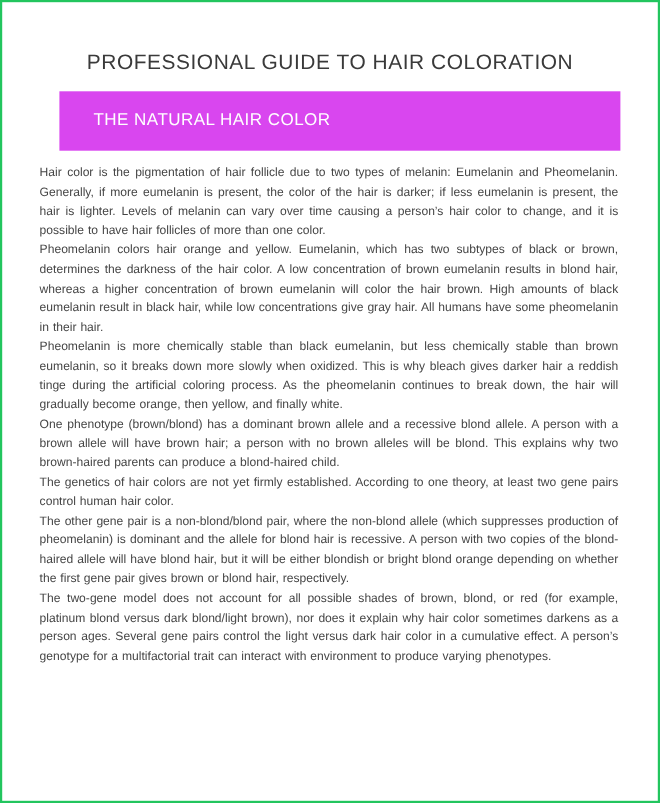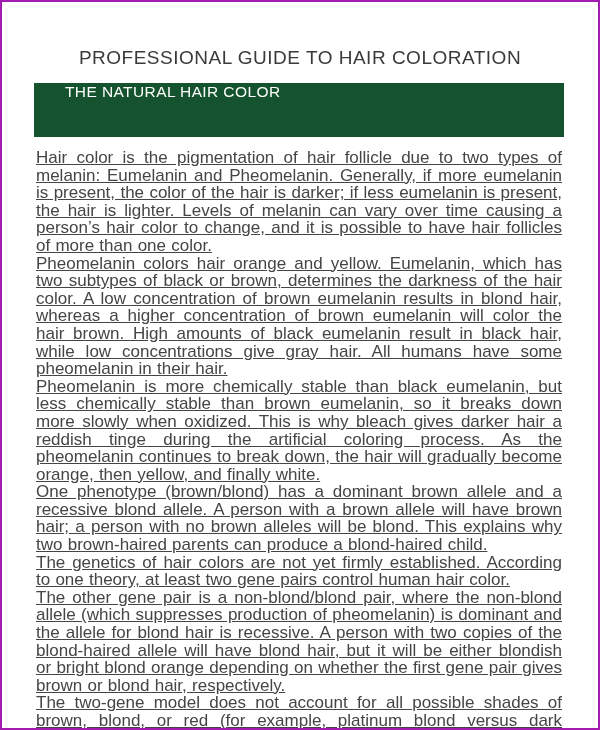--- a/index.html
+++ b/index.html
@@ -6,60 +6,60 @@
     margin: 0;
     padding: 0;
     background: #ffffff;
   }
   .page {
     position: relative;
     width: 600px;
     height: 730px;
     box-sizing: border-box;
     background: #ffffff;
-    border: 2px solid #a21caf;
+    border: 2px solid #22c55e;
     font-family: "Liberation Sans", "DejaVu Sans", sans-serif;
     overflow: hidden;
   }
   .doc-title {
     margin: 44px 0 0 0;
     text-align: center;
     font-size: 19px;
     line-height: 24px;
     font-weight: 400;
     letter-spacing: 0.5px;
     color: #3a3a3a;
   }
   .section-banner {
-    margin: 13px 34px 0 32px;
+    margin: 13px 34px 0 52px;
     height: 54px;
-    background: #14532d;
+    background: #d946ef;
     display: flex;
+    align-items: center;
     padding-left: 31px;
     box-sizing: border-box;
   }
   .section-banner-label {
     color: #ffffff;
     font-size: 15.5px;
     letter-spacing: 0.4px;
     font-weight: 400;
   }
   .article {
     margin: 12px 0 0 34px;
     width: 526px;
   }
   .article p {
     margin: 0;
     padding: 0;
     text-align: justify;
-    font-size: 17px;
+    font-size: 11px;
     line-height: 17.6px;
     color: #454545;
     word-spacing: 0.5px;
-    text-decoration: underline;
   }
 </style>
 </head>
 <body>
 
 <div class="page">
   <h1 class="doc-title">PROFESSIONAL GUIDE TO HAIR COLORATION</h1>
 
   <div class="section-banner">
     <span class="section-banner-label">THE NATURAL HAIR COLOR</span>

